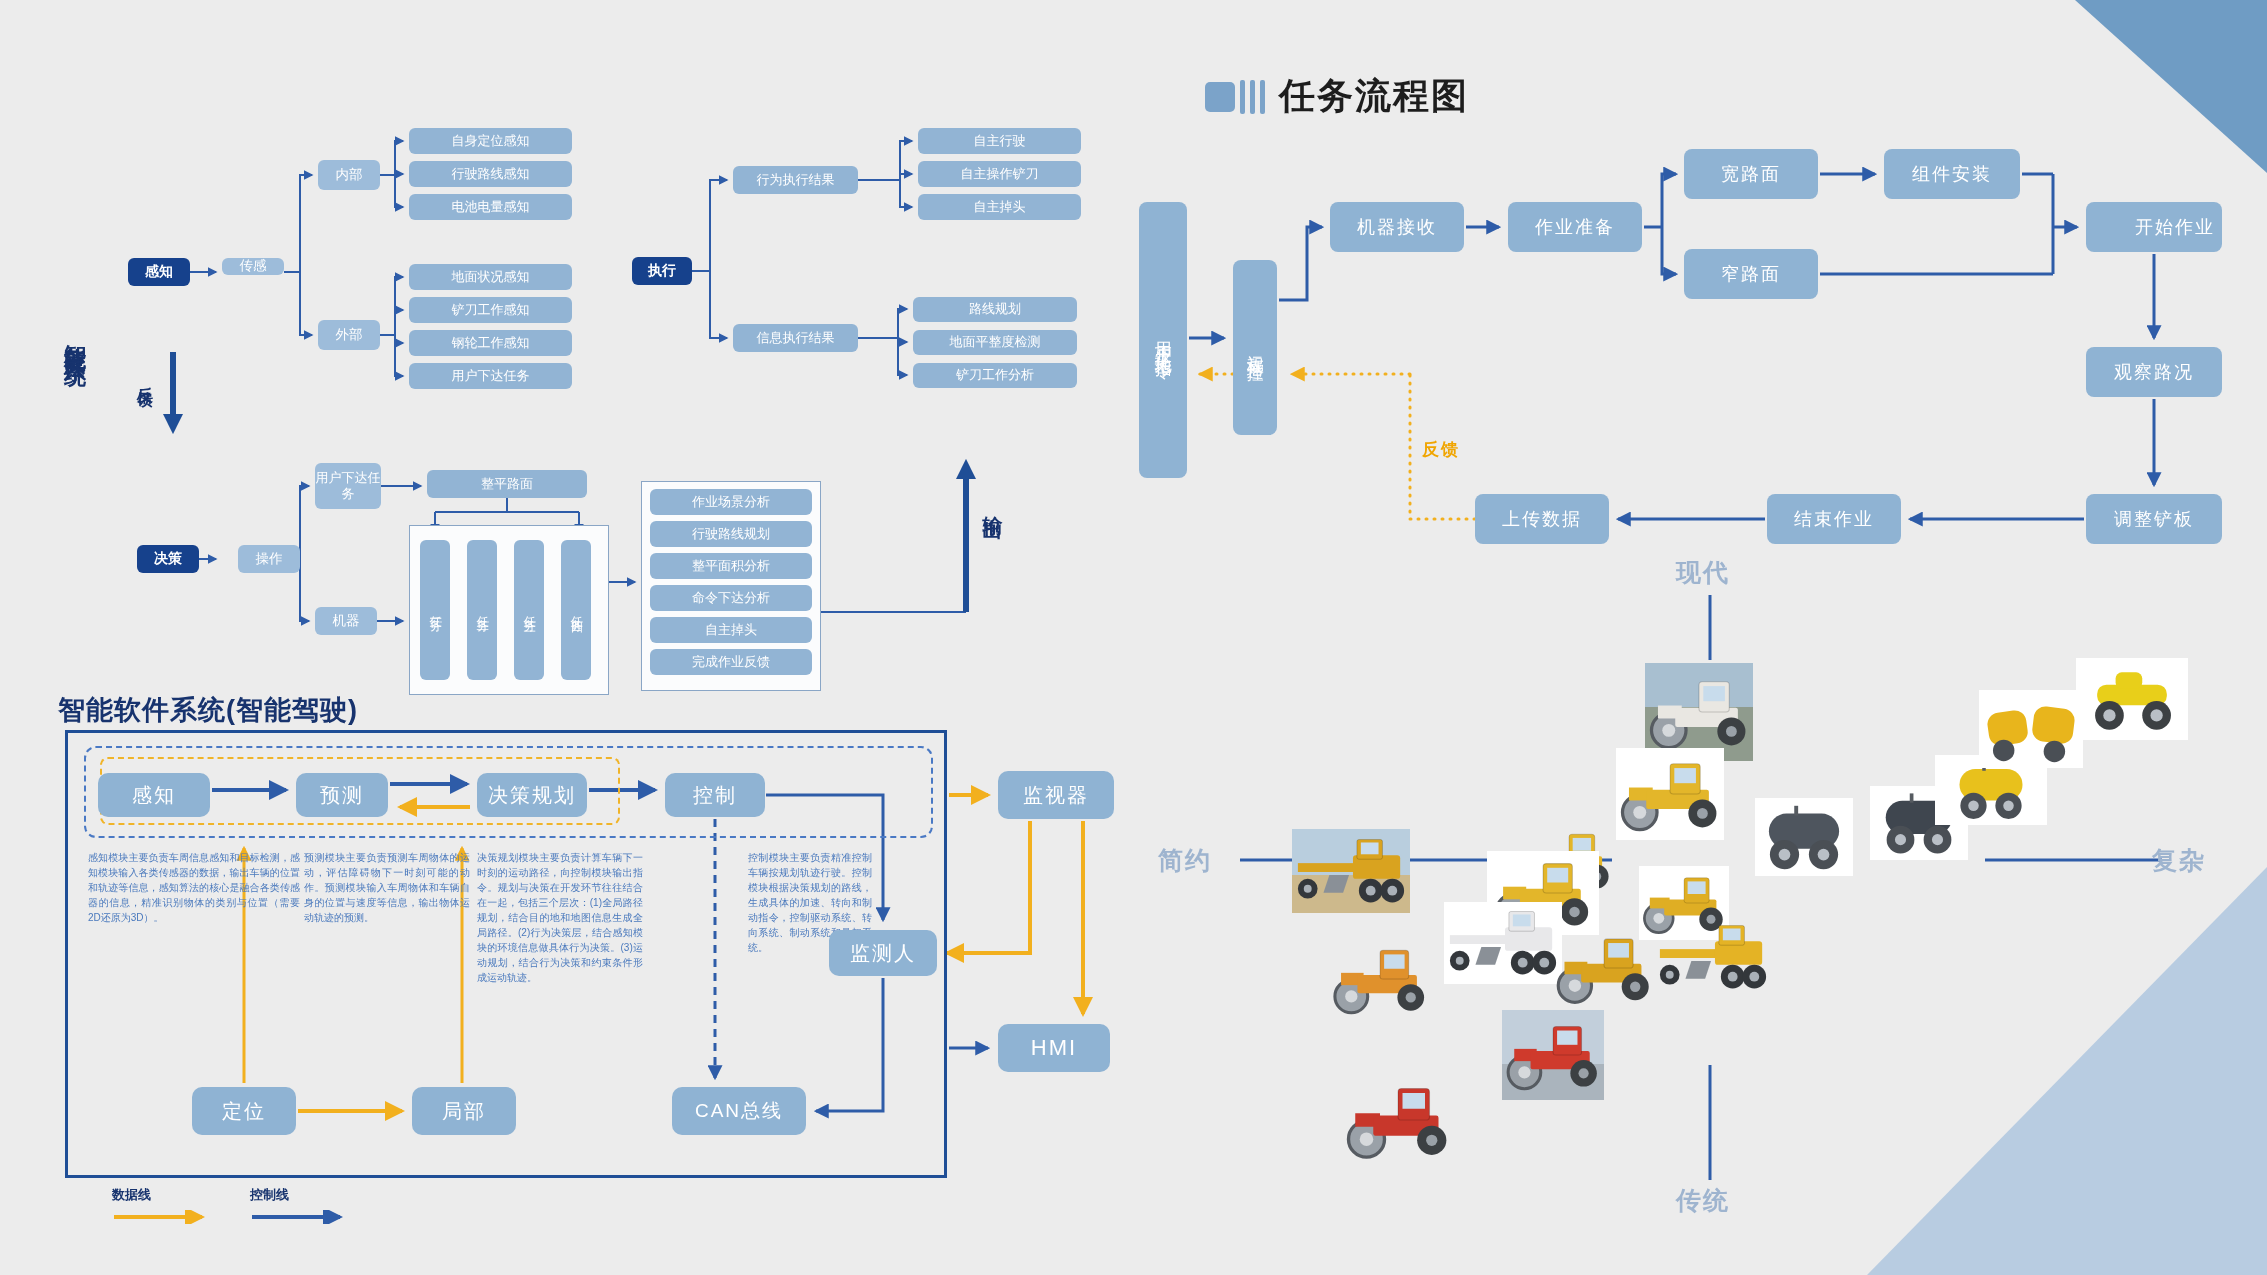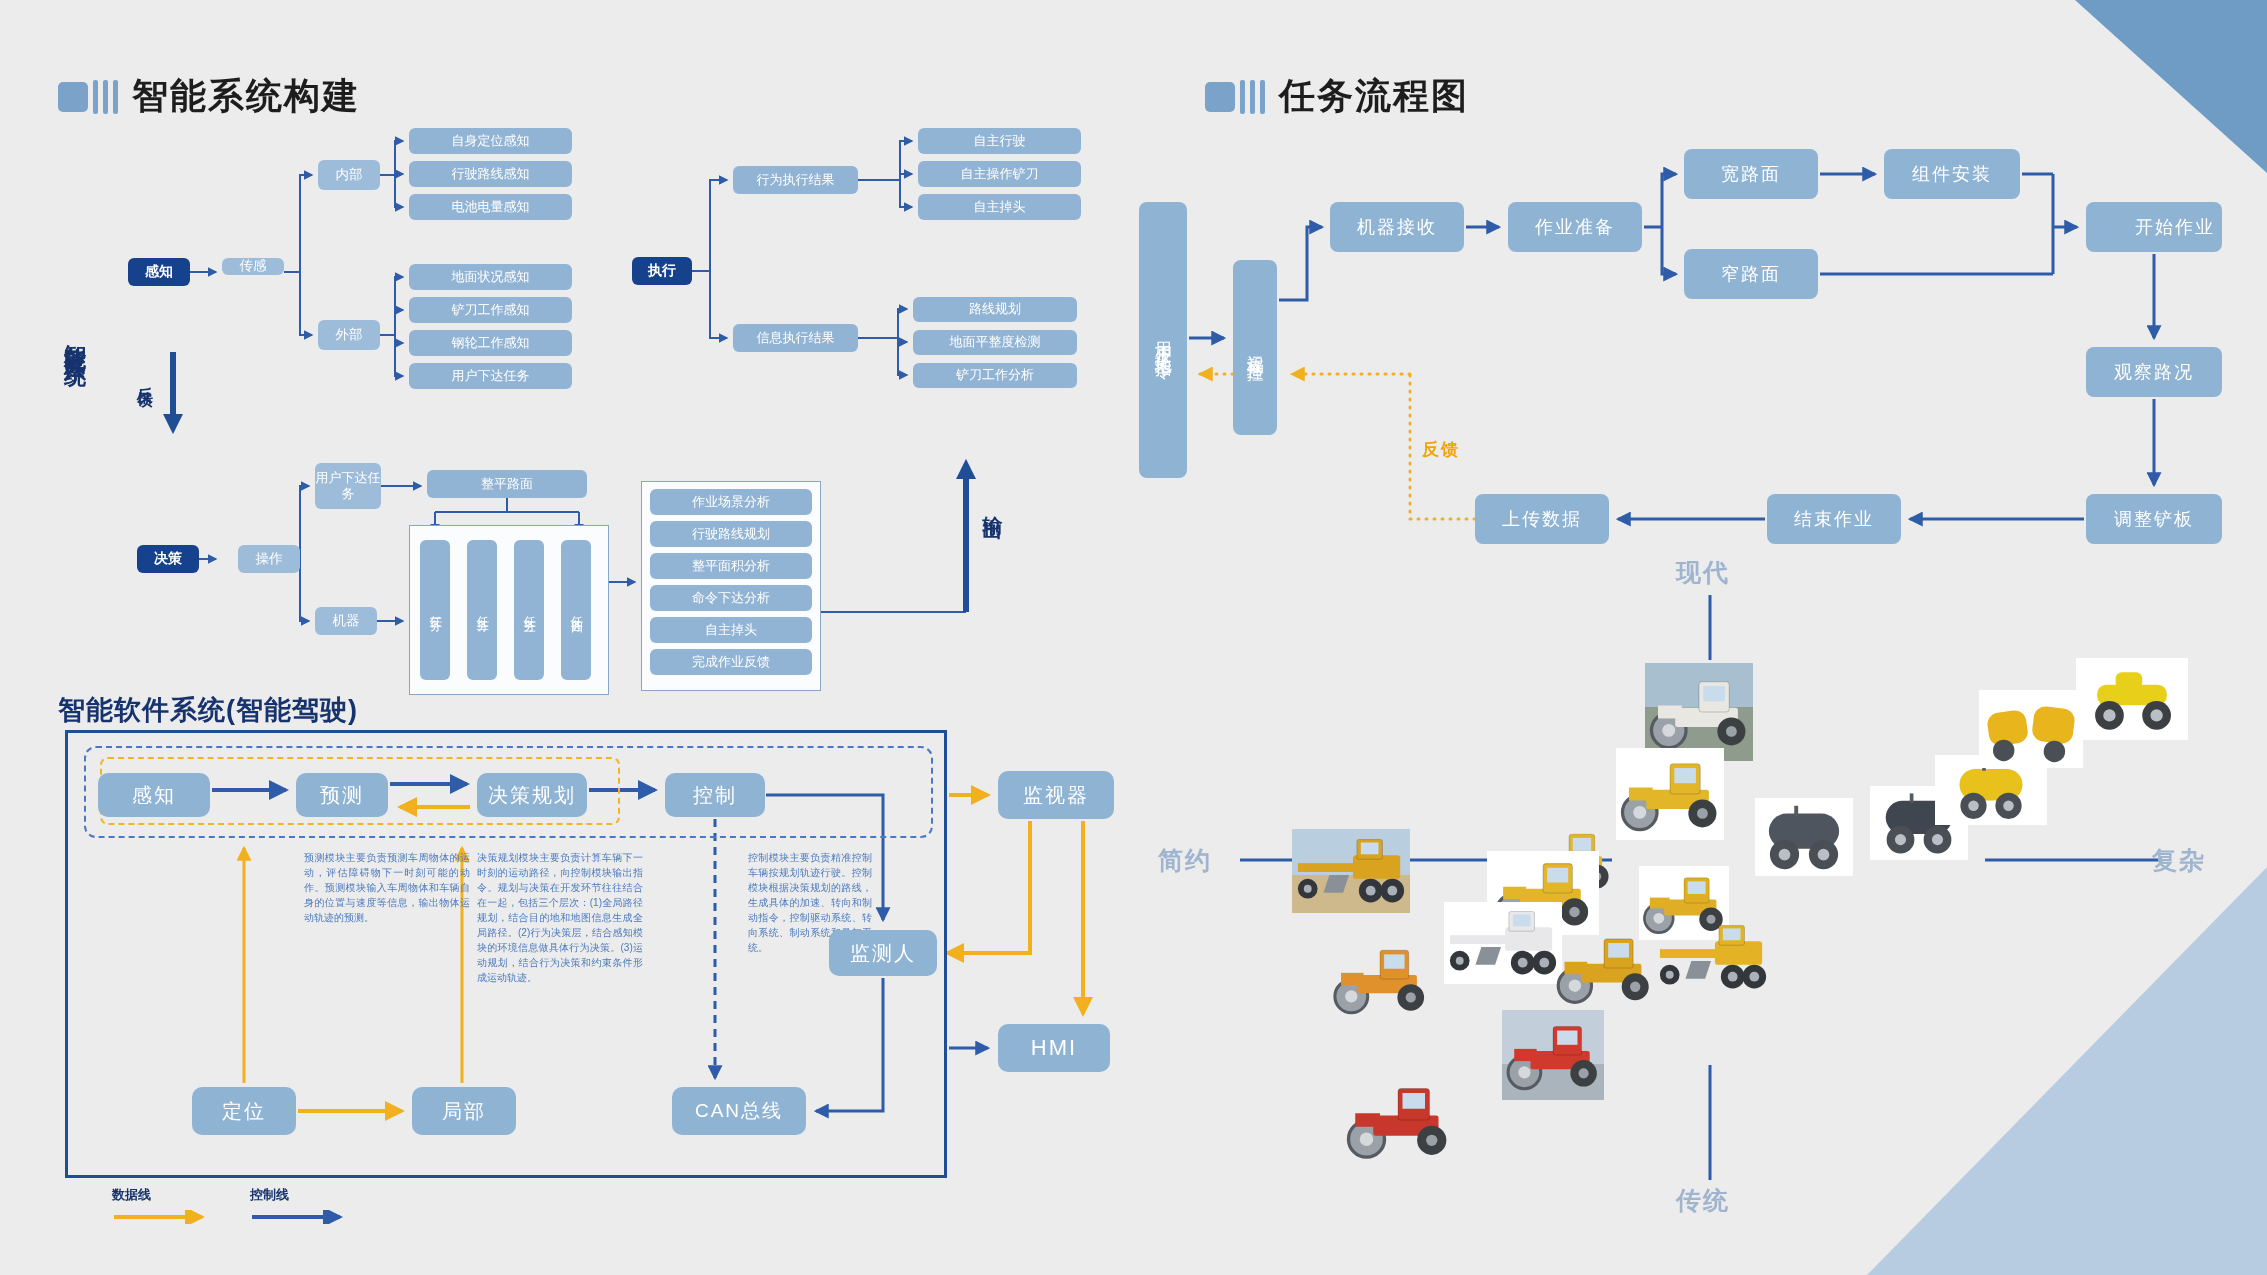--- a/index.html
+++ b/index.html
@@ -142,27 +142,20 @@
     </g>
 
     <g>
       <path class="s3" d="M1710,595 V660"></path>
       <path class="s3" d="M1710,1065 V1180"></path>
       <path class="s3" d="M1240,860 H1612"></path>
       <path class="s3" d="M1985,860 H2162"></path>
     </g>
   </svg>
 
-  <div class="hdr" style="left:58px;top:72px;">
-    <span class="sq"></span>
-    <span class="bar"></span>
-    <span class="bar"></span>
-    <span class="bar"></span>
-    <span class="t">智能系统构建</span>
-  </div>
   <div class="hdr" style="left:1205px;top:72px;">
     <span class="sq"></span>
     <span class="bar"></span>
     <span class="bar"></span>
     <span class="bar"></span>
     <span class="t">任务流程图</span>
   </div>
 
   <div class="vlab" style="left:60px;top:326px;font-size:22px;">智能硬件系统</div>
   <div class="vlab" style="left:134px;top:374px;font-size:16px;">反馈</div>
@@ -173,20 +166,21 @@
   <div class="qlab" style="left:1676px;top:1184px;">传统</div>
   <div class="qlab" style="left:1158px;top:844px;">简约</div>
   <div class="qlab" style="left:2152px;top:844px;">复杂</div>
 
   <div class="frame" style="left:409px;top:525px;width:200px;height:170px;"></div>
   <div class="frame" style="left:641px;top:481px;width:180px;height:210px;"></div>
   <div class="outer" style="left:65px;top:730px;width:882px;height:448px;"></div>
   <div class="dashedB" style="left:84px;top:746px;width:849px;height:92px;"></div>
   <div class="dashedY" style="left:100px;top:757px;width:520px;height:68px;"></div>
 
+  <div class="para" style="left:88px;top:850px;width:212px;">感知模块主要负责车周信息感知和目标检测，感知模块输入各类传感器的数据，输出车辆的位置和轨迹等信息，感知算法的核心是融合各类传感器的信息，精准识别物体的类别与位置（需要2D还原为3D）。</div>
   <div class="para" style="left:304px;top:850px;width:166px;">预测模块主要负责预测车周物体的运动，评估障碍物下一时刻可能的动作。预测模块输入车周物体和车辆自身的位置与速度等信息，输出物体运动轨迹的预测。</div>
   <div class="para" style="left:477px;top:850px;width:166px;">决策规划模块主要负责计算车辆下一时刻的运动路径，向控制模块输出指令。规划与决策在开发环节往往结合在一起，包括三个层次：(1)全局路径规划，结合目的地和地图信息生成全局路径。(2)行为决策层，结合感知模块的环境信息做具体行为决策。(3)运动规划，结合行为决策和约束条件形成运动轨迹。</div>
   <div class="para" style="left:748px;top:850px;width:124px;">控制模块主要负责精准控制车辆按规划轨迹行驶。控制模块根据决策规划的路线，生成具体的加速、转向和制动指令，控制驱动系统、转向系统、制动系统和悬架系统。</div>
 
   <div class="legend" style="left:112px;top:1186px;">
     <div class="item">
       <span class="lab">数据线</span>
       <svg width="104" height="14">
           <path class="g4" d="M2,7 H90" marker-end="url(#mY)"></path>
         </svg>

